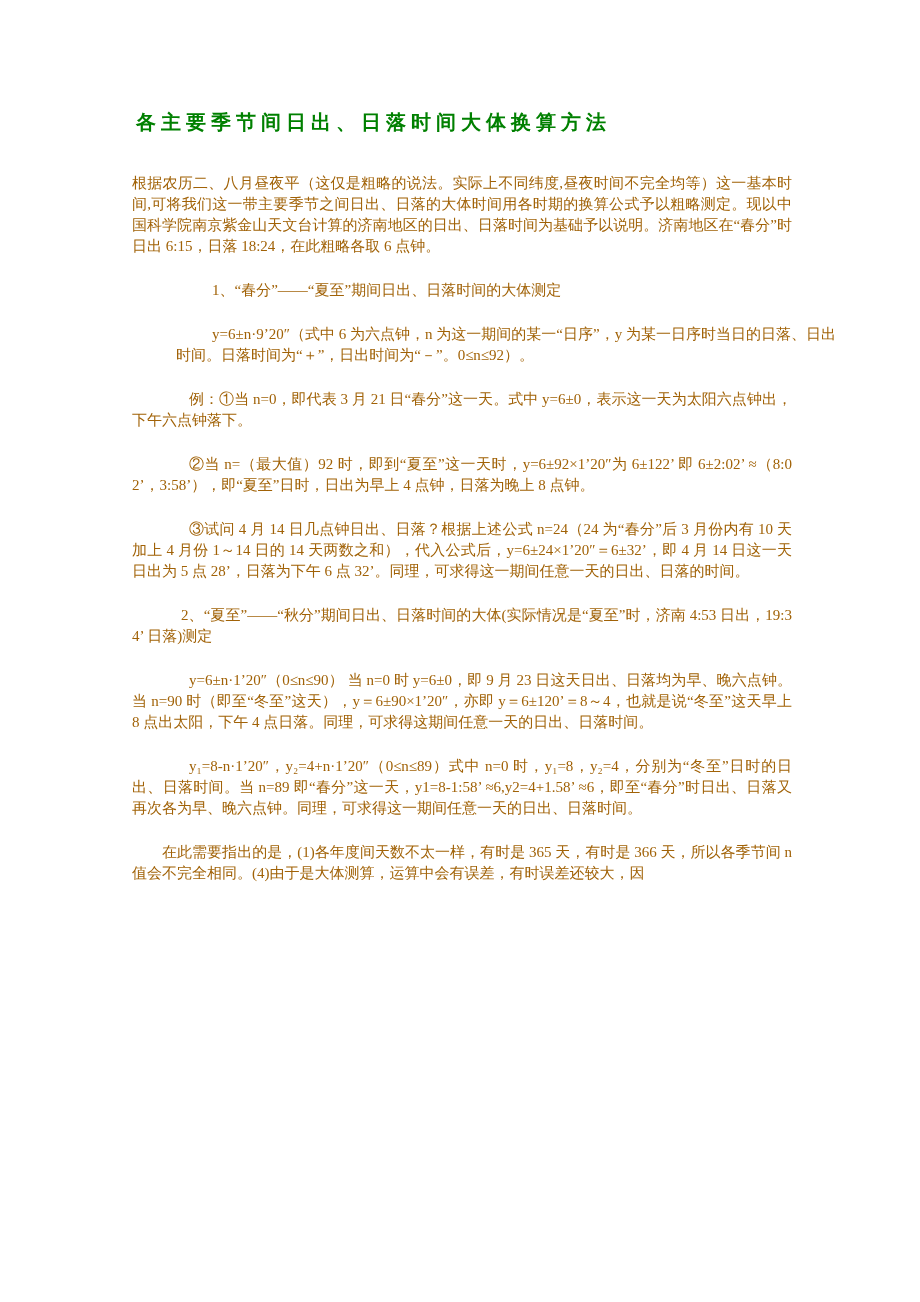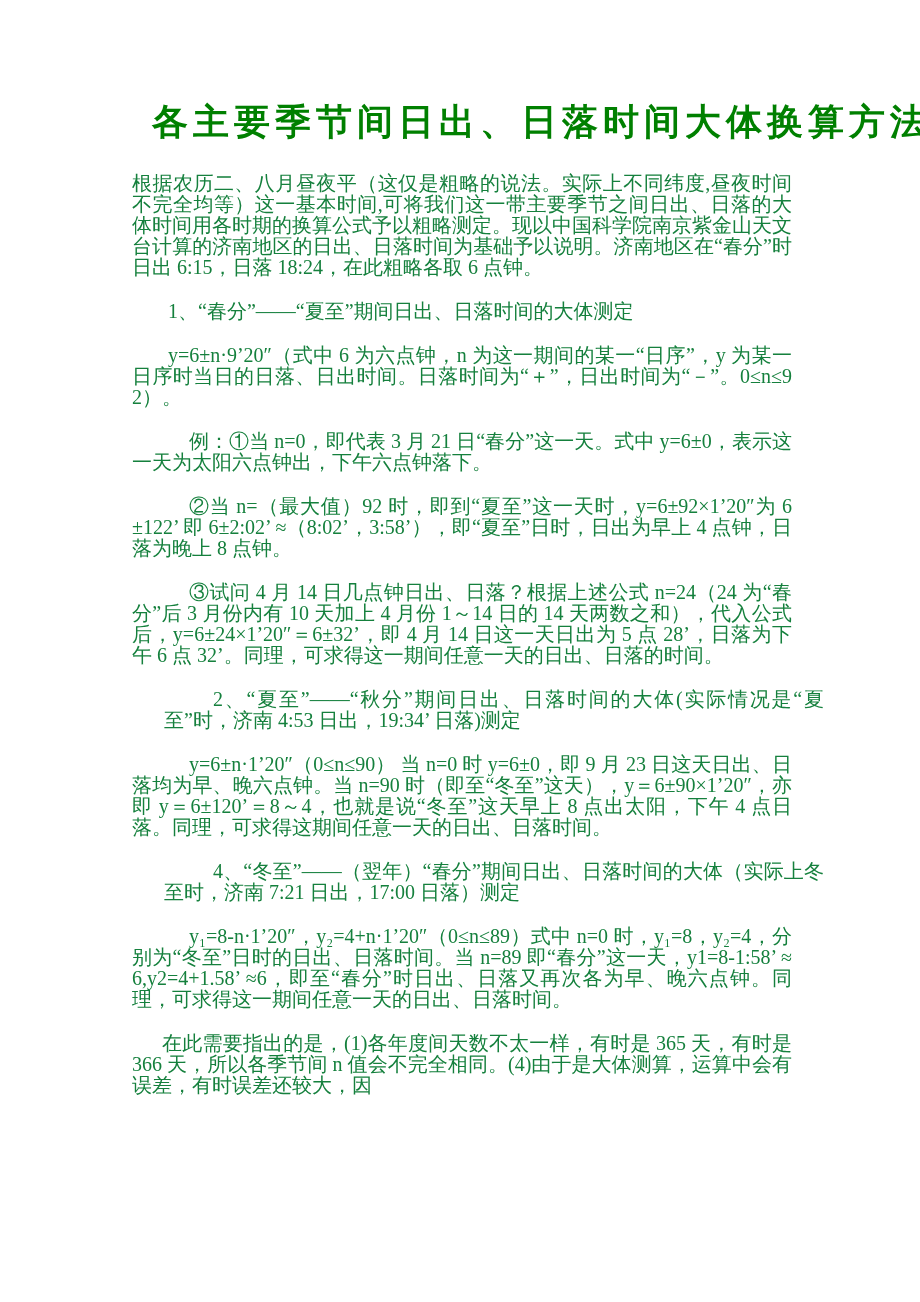--- a/index.html
+++ b/index.html
@@ -13,44 +13,44 @@
     overflow: hidden;
   }
   .page {
     box-sizing: border-box;
     width: 920px;
     height: 1302px;
     padding: 105px 128px 0 132px;
     background: #ffffff;
   }
   .doc-title {
-    margin: 0 0 34px 16px;
+    margin: 0 0 34px 0;
     font-family: "Liberation Sans", "DejaVu Sans", sans-serif;
     font-weight: bold;
-    font-size: 36px;
+    font-size: 20px;
     line-height: 34px;
     letter-spacing: 5px;
     color: #008000;
     text-indent: 4px;
     white-space: nowrap;
   }
   .para {
     width: 660px;
     margin: 0 0 23px 0;
     font-family: "Liberation Serif", "DejaVu Serif", serif;
-    font-size: 20px;
+    font-size: 15px;
     line-height: 21px;
-    color: #15803d;
+    color: #a16207;
     text-align: justify;
     word-break: break-all;
   }
   .i0   { text-indent: 0; }
   .i2   { text-indent: 30px; }
-  .i25  { text-indent: 36px; }
-  .i35  { text-indent: 49px; margin-left: 32px; }
+  .i25  { text-indent: 36px; margin-left: 44px; }
+  .i35  { text-indent: 49px; }
   .i4   { text-indent: 57px; }
 </style>
 </head>
 <body>
 
 <div class="page">
 
   <h1 class="doc-title">各主要季节间日出、日落时间大体换算方法</h1>
 
   <p class="para i0">根据农历二、八月昼夜平（这仅是粗略的说法。实际上不同纬度,昼夜时间不完全均等）这一基本时间,可将我们这一带主要季节之间日出、日落的大体时间用各时期的换算公式予以粗略测定。现以中国科学院南京紫金山天文台计算的济南地区的日出、日落时间为基础予以说明。济南地区在“春分”时日出 6:15，日落 18:24，在此粗略各取 6 点钟。</p>
@@ -64,19 +64,18 @@
   <p class="para i4">②当 n=（最大值）92 时，即到“夏至”这一天时，y=6±92×1’20″为 6±122’ 即 6±2:02’ ≈（8:02’，3:58’），即“夏至”日时，日出为早上 4 点钟，日落为晚上 8 点钟。</p>
 
   <p class="para i4">③试问 4 月 14 日几点钟日出、日落？根据上述公式 n=24（24 为“春分”后 3 月份内有 10 天加上 4 月份 1～14 日的 14 天两数之和），代入公式后，y=6±24×1’20″＝6±32’，即 4 月 14 日这一天日出为 5 点 28’，日落为下午 6 点 32’。同理，可求得这一期间任意一天的日出、日落的时间。</p>
 
   <p class="para i35">2、“夏至”——“秋分”期间日出、日落时间的大体(实际情况是“夏至”时，济南 4:53 日出，19:34’ 日落)测定</p>
 
 
 
   <p class="para i4">y=6±n·1’20″（0≤n≤90） 当 n=0 时 y=6±0，即 9 月 23 日这天日出、日落均为早、晚六点钟。当 n=90 时（即至“冬至”这天），y＝6±90×1’20″，亦即 y＝6±120’＝8～4，也就是说“冬至”这天早上 8 点出太阳，下午 4 点日落。同理，可求得这期间任意一天的日出、日落时间。</p>
 
-  <p class="para i35">4、“冬至”——（翌年）“春分”期间日出、日落时间的大体（实际上冬至时，济南 7:21 日出，17:00 日落）测定</p>
 
   <p class="para i4">y₁=8-n·1’20″，y₂=4+n·1’20″（0≤n≤89）式中 n=0 时，y₁=8，y₂=4，分别为“冬至”日时的日出、日落时间。当 n=89 即“春分”这一天，y1=8-1:58’ ≈6,y2=4+1.58’ ≈6，即至“春分”时日出、日落又再次各为早、晚六点钟。同理，可求得这一期间任意一天的日出、日落时间。</p>
 
   <p class="para i2">在此需要指出的是，(1)各年度间天数不太一样，有时是 365 天，有时是 366 天，所以各季节间 n 值会不完全相同。(4)由于是大体测算，运算中会有误差，有时误差还较大，因</p>
 
 </div>
 
 </body></html>

